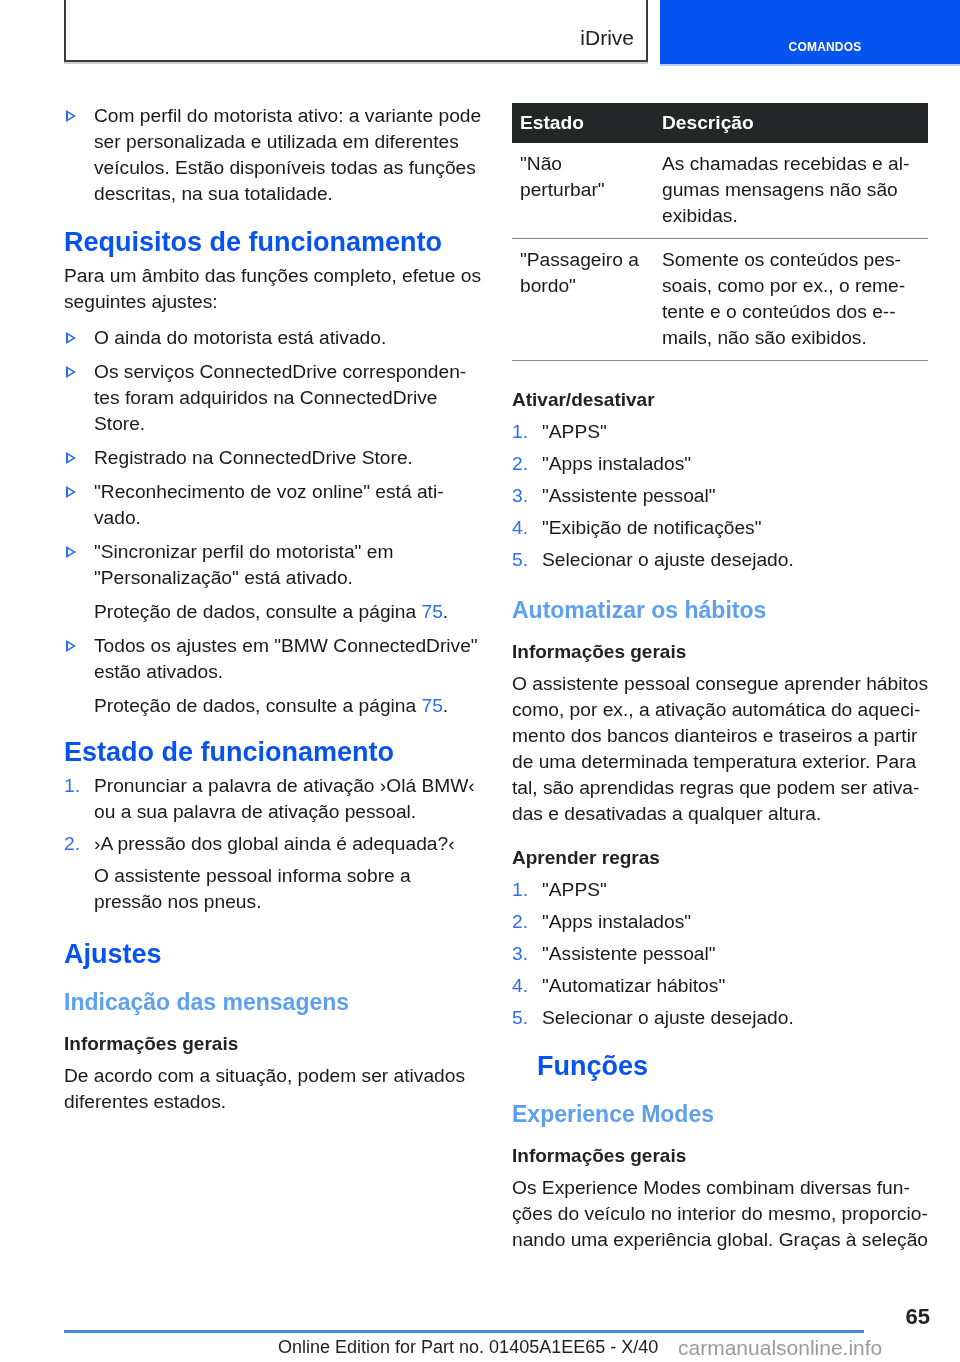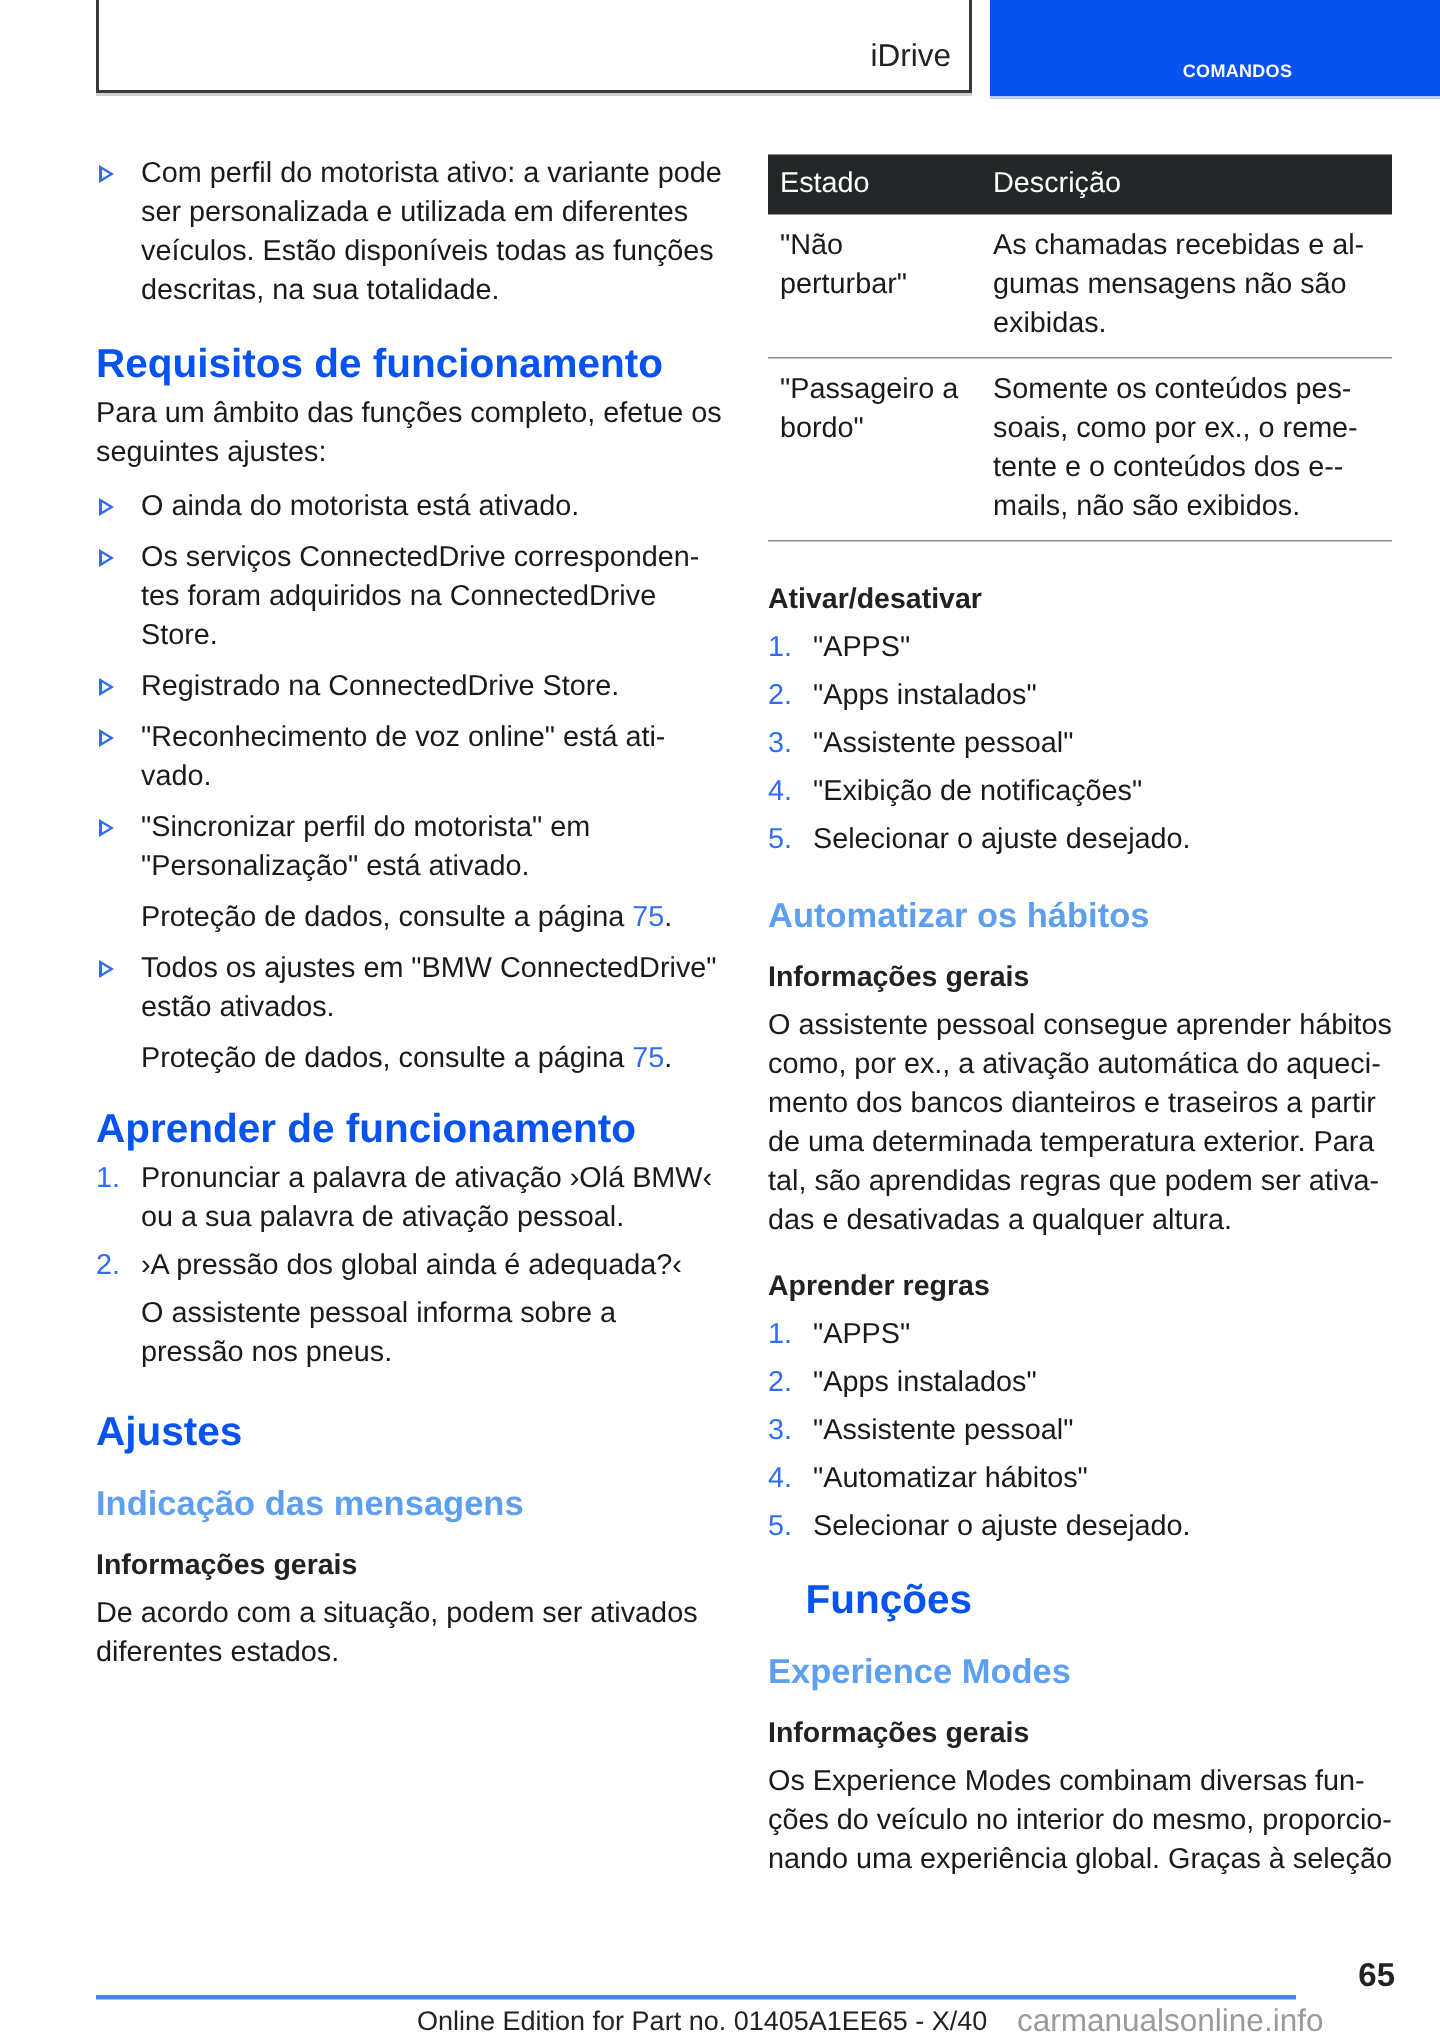--- a/index.html
+++ b/index.html
@@ -41,21 +41,21 @@
     border-left: 5px solid #fff;
   }
   .sub { padding-left: 30px; margin-bottom: 8px; }
   .link { color: #2f6df5; }
   .h1 { color: #0653f0; font-weight: bold; font-size: 27px; line-height: 34px; margin: 14px 0 4px; }
   .h2 { color: #5ea0ef; font-weight: bold; font-size: 23px; line-height: 30px; margin: 14px 0 14px; }
   .h3 { font-weight: bold; font-size: 19px; line-height: 26px; margin: 0 0 6px; color: #222; }
   .num { position: relative; padding-left: 30px; margin-bottom: 6px; }
   .num .n { position: absolute; left: 0; top: 0; color: #2f6df5; }
   table { border-collapse: collapse; width: 416px; font-size: 19.2px; }
-  th { background: #232728; color: #fff; text-align: left; font-weight: normal; padding: 7px 8px 7px 8px; height: 26px; }
+  th { background: #232728; color: #fff; text-align: left; font-weight: bold; padding: 7px 8px 7px 8px; height: 26px; }
   td { vertical-align: top; padding: 8px 8px 9px 8px; line-height: 26px; border-bottom: 1px solid #8a8a8a; }
   td.c1 { width: 126px; }
   .foot-line { position: absolute; left: 64px; top: 1330px; width: 800px; height: 3px; background: #4a86e8; }
   .page-num { position: absolute; right: 30px; top: 1304px; font-weight: bold; font-size: 22px; color: #222; }
   .foot-text { position: absolute; left: 278px; top: 1337px; font-size: 18px; color: #222; white-space: nowrap; }
   .watermark { position: absolute; left: 678px; top: 1336px; font-size: 21px; color: #9a9a9a; white-space: nowrap; }
 </style>
 </head>
 <body>
 
@@ -74,21 +74,21 @@
 
   <p class="bullet"><span class="tri"></span><span>O ainda do motorista está ativado.</span></p>
   <p class="bullet"><span class="tri"></span><span>Os serviços ConnectedDrive corresponden-tes foram adquiridos na ConnectedDrive Store.</span></p>
   <p class="bullet"><span class="tri"></span><span>Registrado na ConnectedDrive Store.</span></p>
   <p class="bullet"><span class="tri"></span><span>"Reconhecimento de voz online" está ati-vado.</span></p>
   <p class="bullet"><span class="tri"></span><span>"Sincronizar perfil do motorista" em "Personalização" está ativado.</span></p>
   <p class="sub"><span>Proteção de dados, consulte a página </span><span class="link">75</span><span>.</span></p>
   <p class="bullet"><span class="tri"></span><span>Todos os ajustes em "BMW ConnectedDrive" estão ativados.</span></p>
   <p class="sub"><span>Proteção de dados, consulte a página </span><span class="link">75</span><span>.</span></p>
 
-  <div class="h1" style="margin-top:16px;">Aprender de funcionamento</div>
+  <div class="h1" style="margin-top:16px;">Estado de funcionamento</div>
   <p class="num"><span class="n">1.</span><span>Pronunciar a palavra de ativação ›Olá BMW‹ ou a sua palavra de ativação pessoal.</span></p>
   <p class="num"><span class="n">2.</span><span>›A pressão dos global ainda é adequada?‹</span></p>
   <p class="sub">O assistente pessoal informa sobre a pressão nos pneus.</p>
 
   <div class="h1" style="margin-top:22px;">Ajustes</div>
   <div class="h2" style="margin-top:16px;">Indicação das mensagens</div>
   <div class="h3">Informações gerais</div>
   <p>De acordo com a situação, podem ser ativados diferentes estados.</p>
 </div>
 

